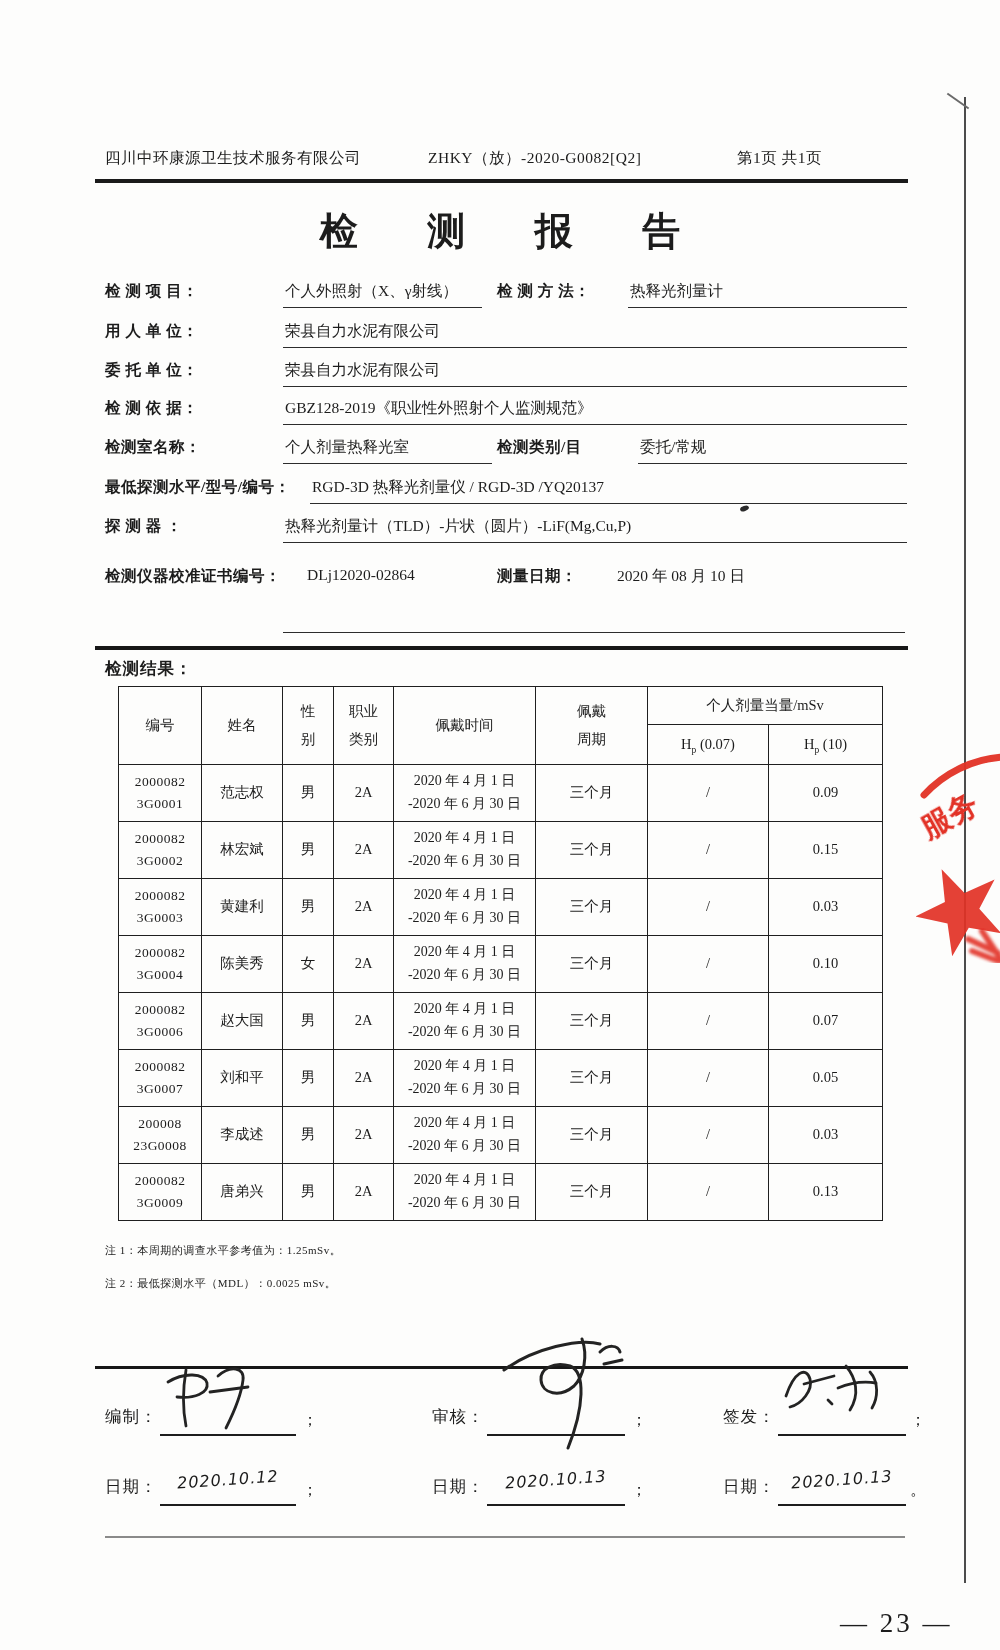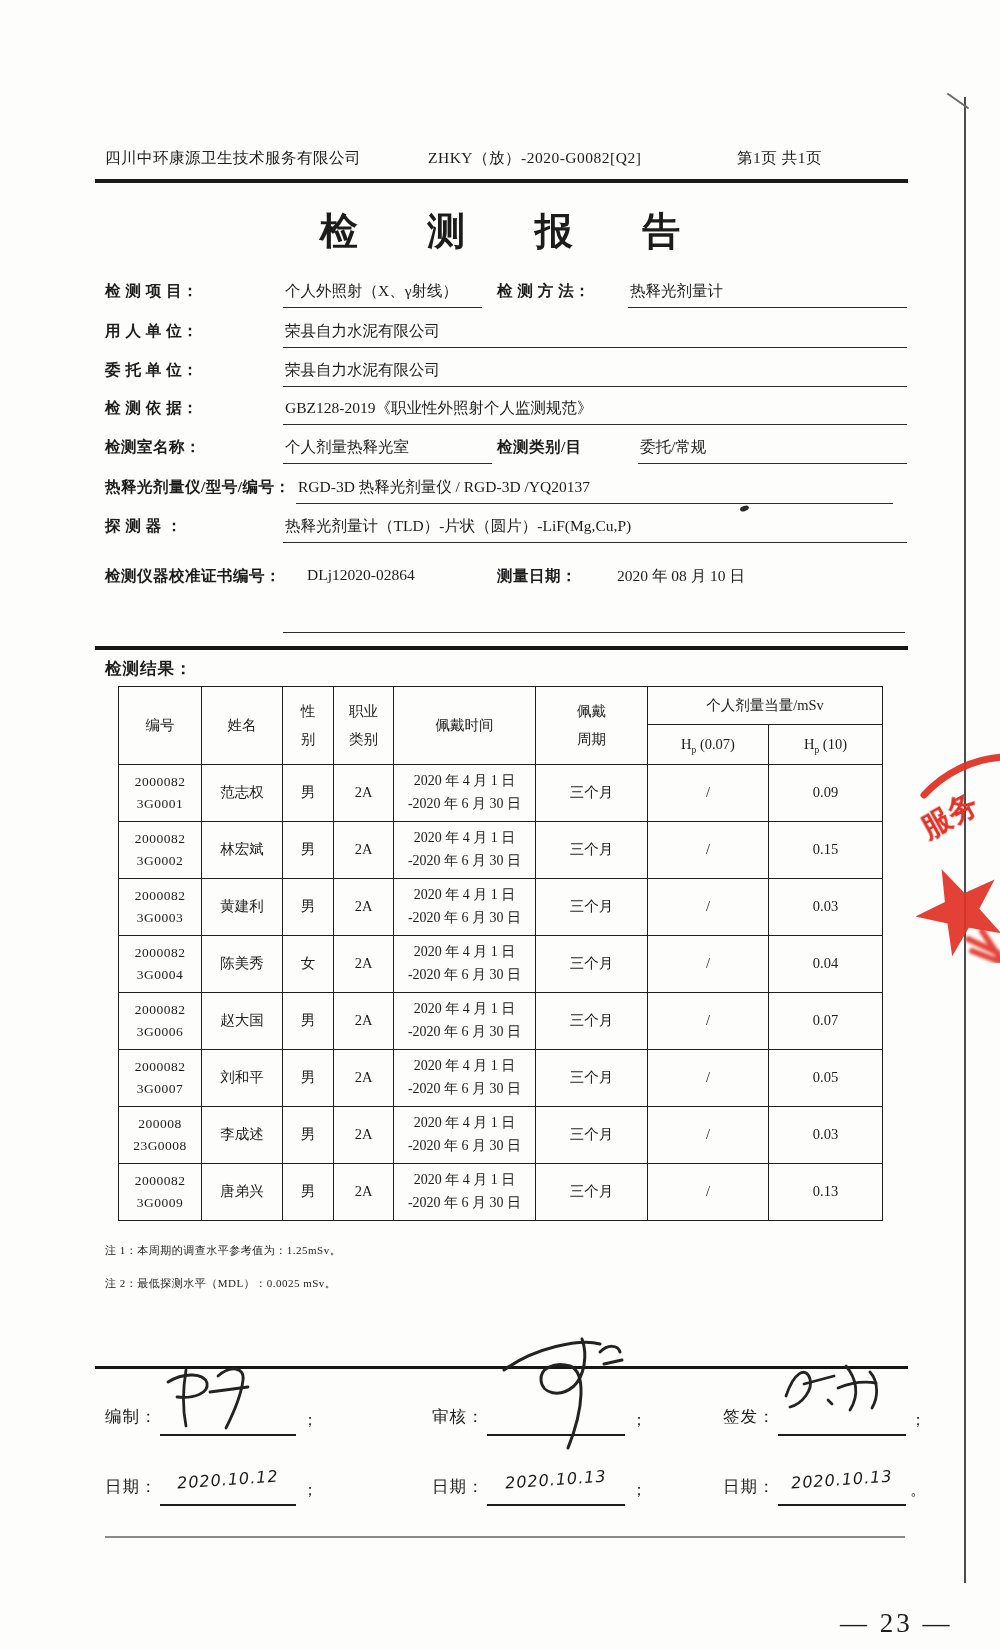--- a/index.html
+++ b/index.html
@@ -77,22 +77,22 @@
   </div>
 
   <div class="abs frow" style="top:437px;">
     <span class="flabel" style="left:105px;">检测室名称：</span>
     <span class="fval" style="left:283px;width:207px;">个人剂量热释光室</span>
     <span class="flabel" style="left:497px;">检测类别/目</span>
     <span class="fval" style="left:638px;width:267px;">委托/常规</span>
   </div>
 
   <div class="abs frow" style="top:477px;">
-    <span class="flabel" style="left:105px;">热释光剂量仪/型号/编号：</span>
-    <span class="fval" style="left:296px;width:595px;">RGD-3D 热释光剂量仪 / RGD-3D /YQ20137</span>
+    <span class="flabel" style="left:105px;">最低探测水平/型号/编号：</span>
+    <span class="fval" style="left:310px;width:595px;">RGD-3D 热释光剂量仪 / RGD-3D /YQ20137</span>
   </div>
 
   <div class="abs frow" style="top:516px;">
     <span class="flabel" style="left:105px;">探  测  器 ：</span>
     <span class="fval" style="left:283px;width:622px;">热释光剂量计（TLD）-片状（圆片）-LiF(Mg,Cu,P)</span>
   </div>
 
   <div class="abs frow" style="top:566px;">
     <span class="flabel" style="left:105px;">检测仪器校准证书编号：</span>
     <span class="fval plain" style="left:305px;">DLj12020-02864</span>
@@ -172,21 +172,21 @@
     <tr style="height:57px;">
       <td class="idcell">2000082
 3G0004</td>
       <td>陈美秀</td>
       <td>女</td>
       <td>2A</td>
       <td class="timecell">2020 年 4 月 1 日
 -2020 年 6 月 30 日</td>
       <td>三个月</td>
       <td>/</td>
-      <td>0.04</td>
+      <td>0.10</td>
     </tr>
     <tr style="height:57px;">
       <td class="idcell">2000082
 3G0006</td>
       <td>赵大国</td>
       <td>男</td>
       <td>2A</td>
       <td class="timecell">2020 年 4 月 1 日
 -2020 年 6 月 30 日</td>
       <td>三个月</td>

